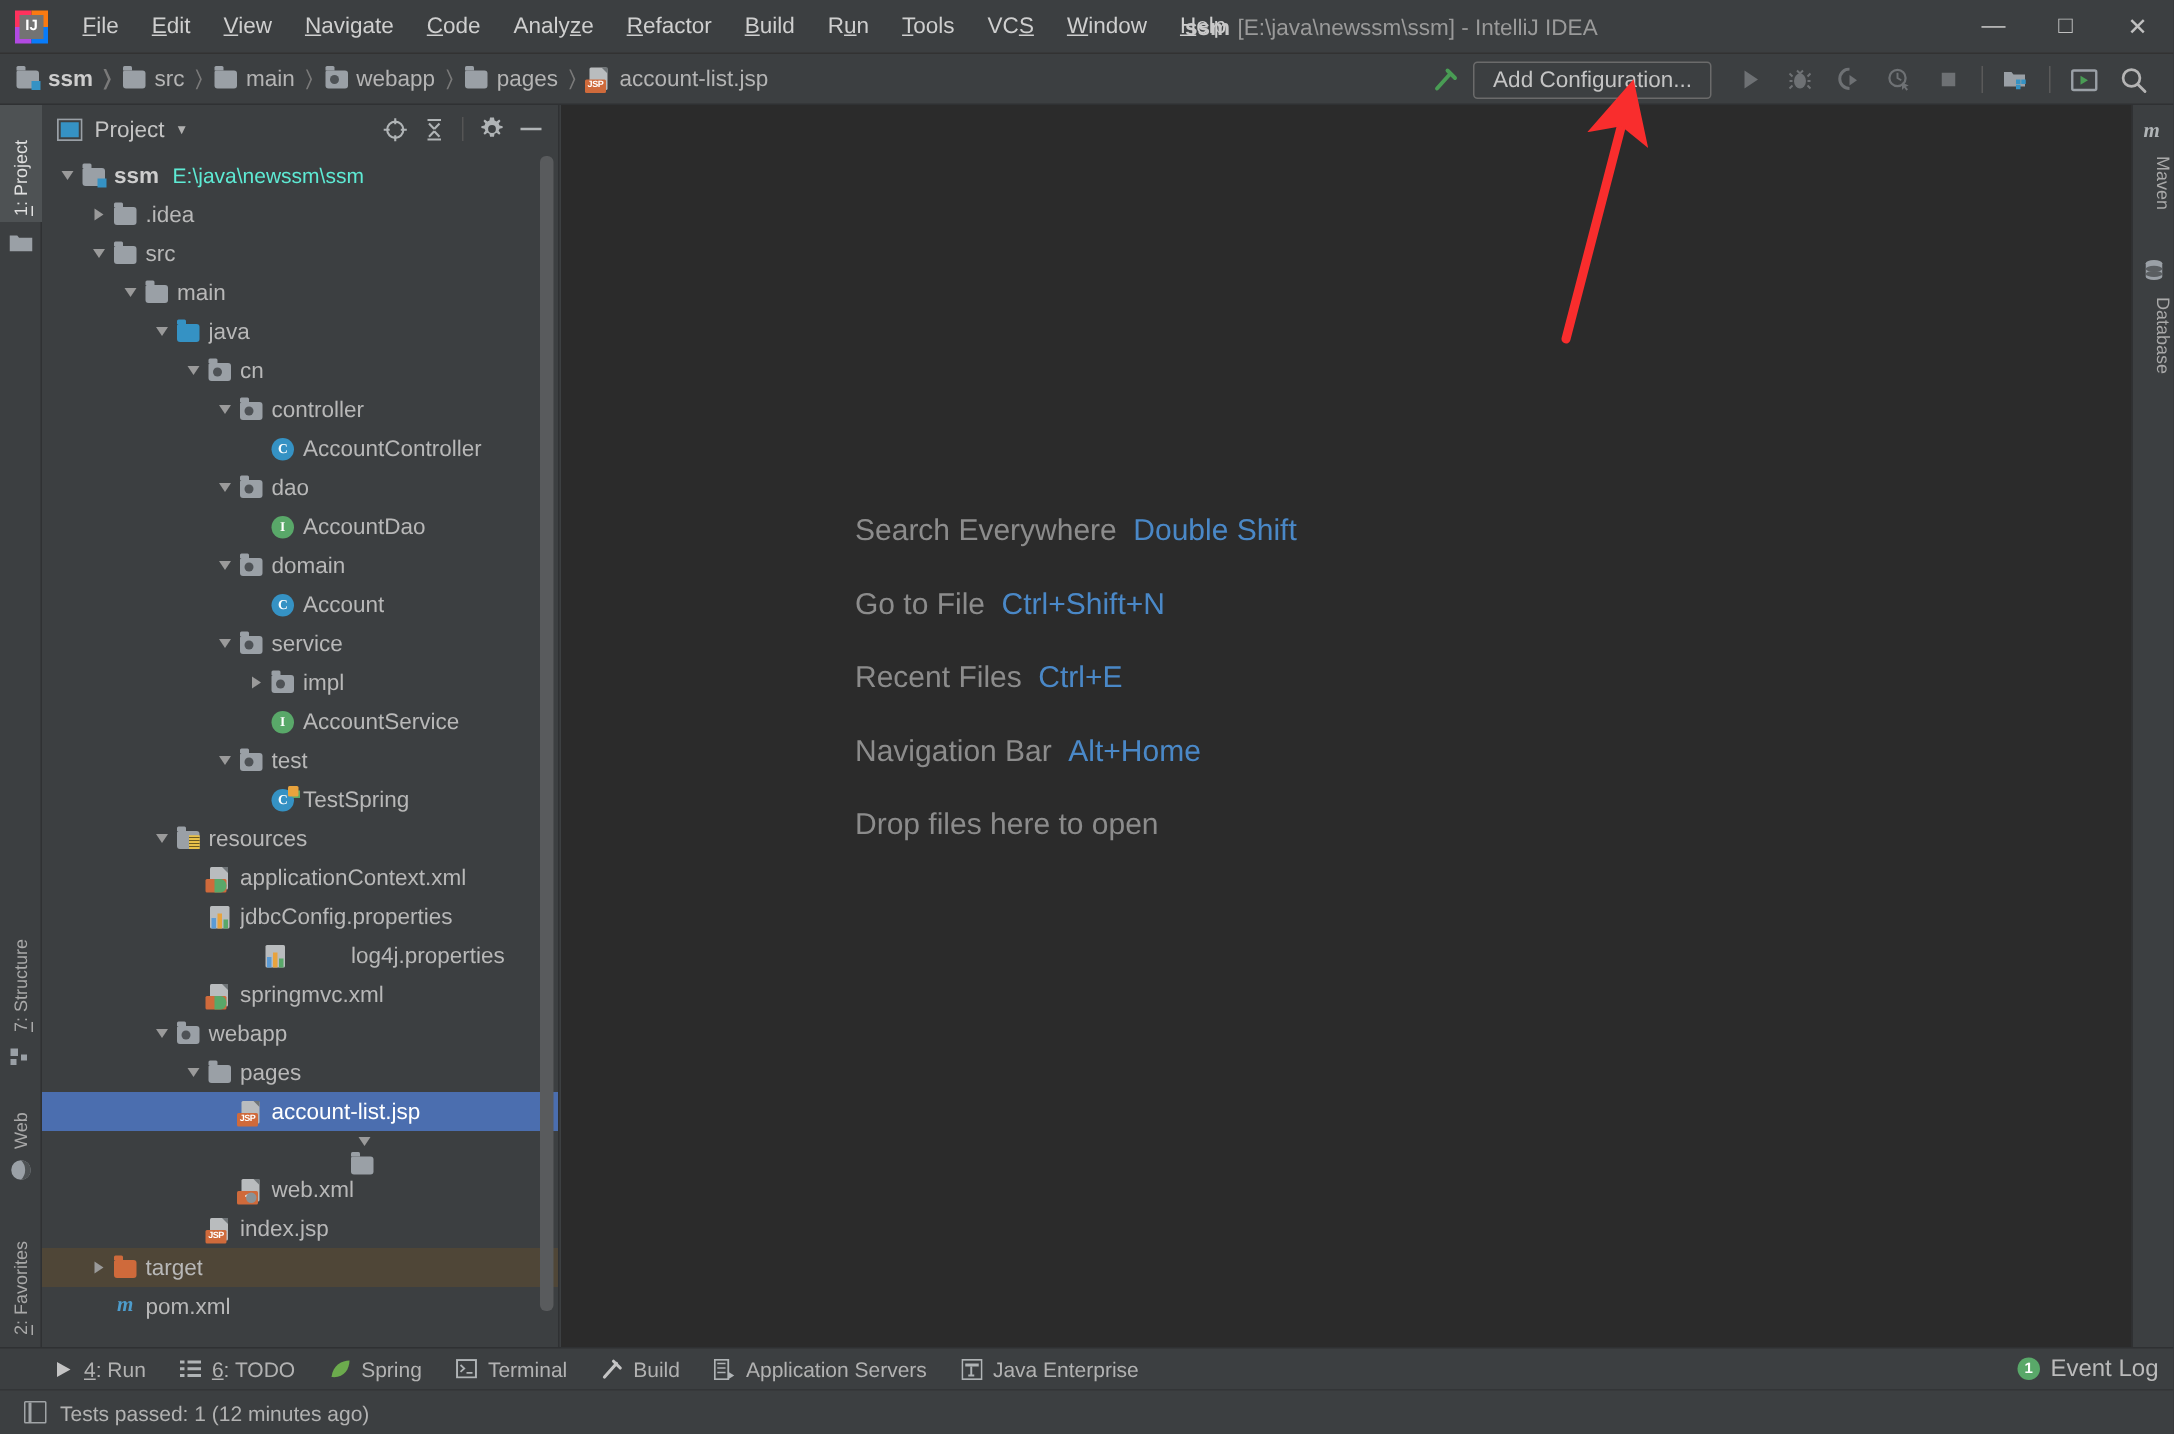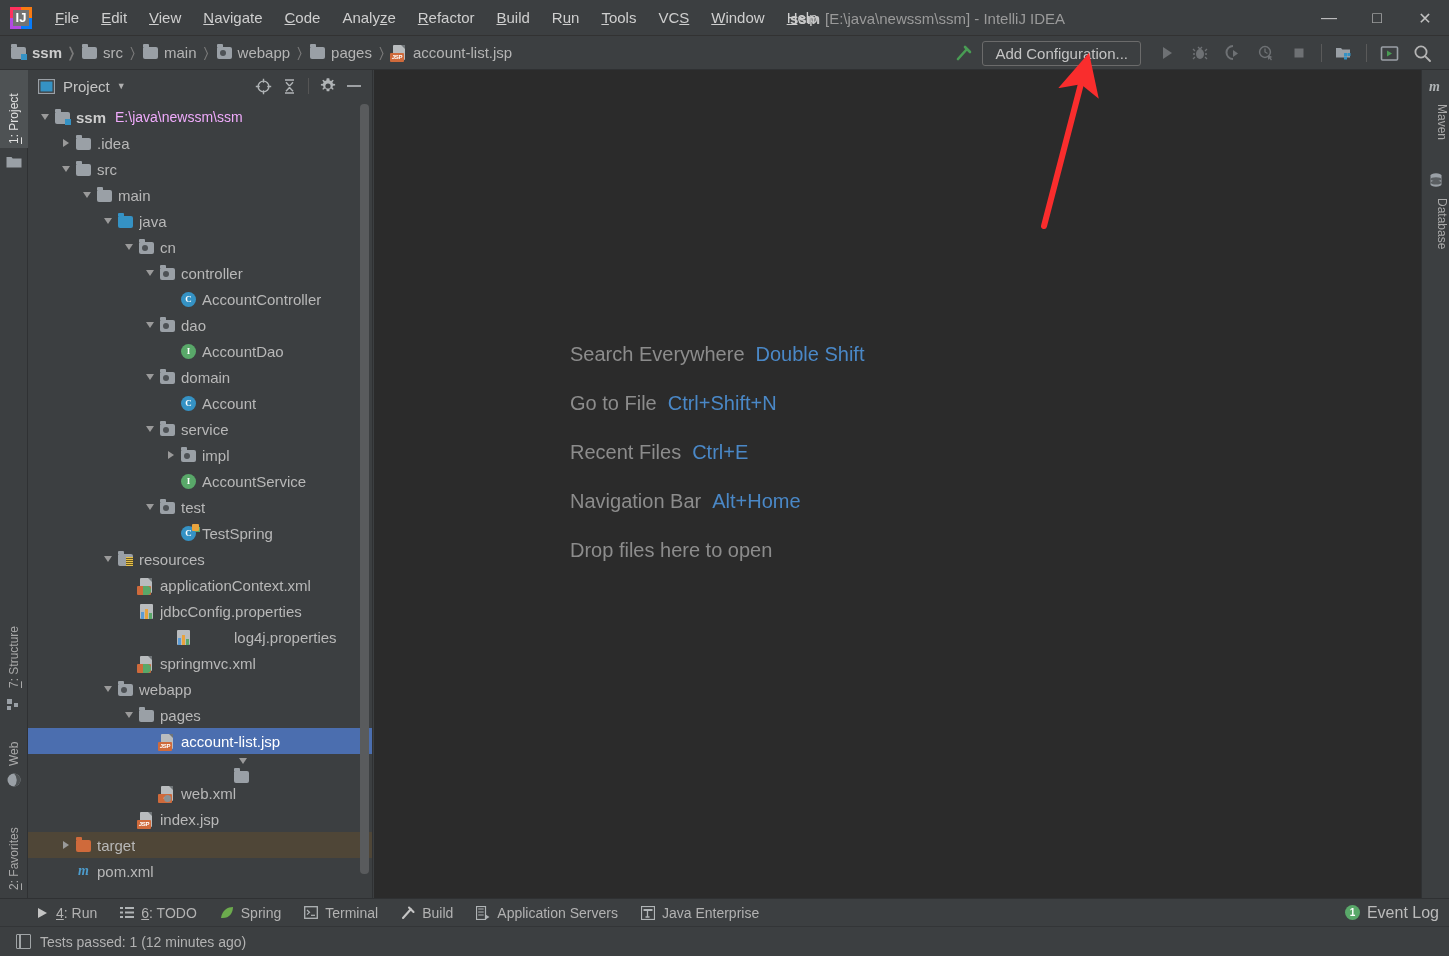--- a/index.html
+++ b/index.html
@@ -20,21 +20,21 @@
   }
   .ij-logo {
     width: 22px; height: 22px; margin-left: 10px; margin-right: 12px;
     position: relative; flex: 0 0 auto;
   }
   .ij-logo .q1 { position:absolute; left:0; top:0; width:11px; height:11px; background:#fe315d; }
   .ij-logo .q2 { position:absolute; right:0; top:0; width:11px; height:11px; background:#f97a12; }
   .ij-logo .q3 { position:absolute; left:0; bottom:0; width:11px; height:11px; background:#b24ae2; }
   .ij-logo .q4 { position:absolute; right:0; bottom:0; width:11px; height:11px; background:#087cfa; }
   .ij-logo .ij { position:absolute; left:3px; top:3px; width:16px; height:16px;
-    background:#737373; color:#fff; font-size:13px; font-weight:bold;
+    background:#737373; color:#fff; font-size:10px; font-weight:bold;
     display:flex; align-items:center; justify-content:center; font-family:"Liberation Sans",sans-serif;}
 
   .menubar { display: flex; align-items: center; gap: 0px; }
   .menu-item {
     padding: 3px 11px; font-size: 15px; color: #cfcfcf; cursor: default;
     white-space: nowrap;
   }
   .menu-item u { text-decoration: underline; }
 
   .win-title {
@@ -125,21 +125,21 @@
   .row.excluded { background: #4f4637; }
   .row .arrow {
     width: 14px; height: 14px; flex: 0 0 auto; display: flex;
     align-items: center; justify-content: center; margin-right: 2px;
   }
   .row .arrow.none { visibility: hidden; }
   .tri-right { width:0;height:0;border-left:6px solid #9a9a9a;border-top:4.5px solid transparent;border-bottom:4.5px solid transparent; }
   .tri-down  { width:0;height:0;border-top:6px solid #9a9a9a;border-left:4.5px solid transparent;border-right:4.5px solid transparent; }
   .row .ico { width: 17px; height: 17px; flex: 0 0 auto; margin-right: 5px; position: relative; }
   .row .lbl { overflow: hidden; text-overflow: ellipsis; }
-  .row .path { color: #f0abfc; margin-left: 9px; font-size: 14px; }
+  .row .path { color: #5eead4; margin-left: 9px; font-size: 14px; }
   .row .lbl.b { font-weight: bold; color: #cdcdcd; }
 
   
   .fold { position:absolute; left:1px; top:3px; width:15px; height:12px; border-radius:1px 2px 2px 2px; background:#9aa0a6; }
   .fold::before { content:''; position:absolute; left:0; top:-3px; width:6px; height:3px; background:#9aa0a6; border-radius:1px 1px 0 0; }
   .fold.blue { background:#3592c4; }
   .fold.blue::before { background:#3592c4; }
   .fold.orange { background:#cf6a3b; }
   .fold.orange::before { background:#cf6a3b; }
   .fold .dot { position:absolute; left:3px; top:3px; width:6px; height:6px; border-radius:50%; background:#4e5256; }

